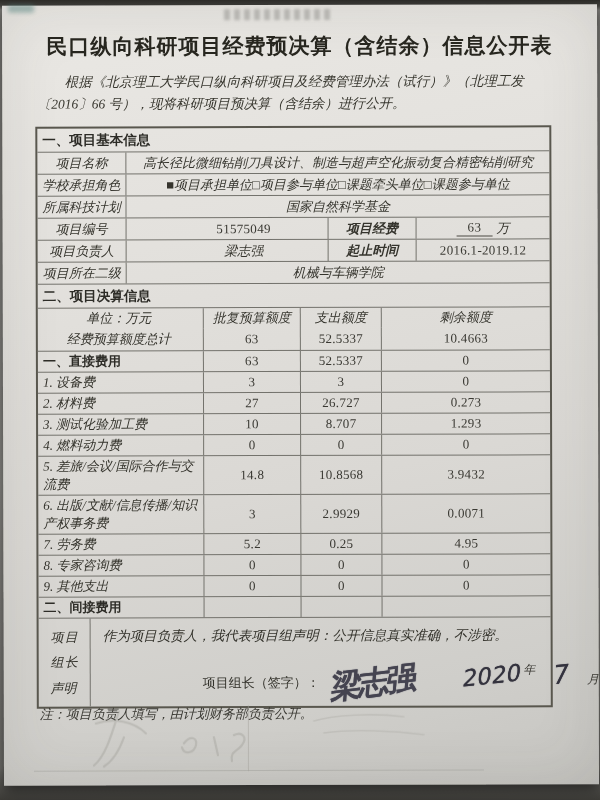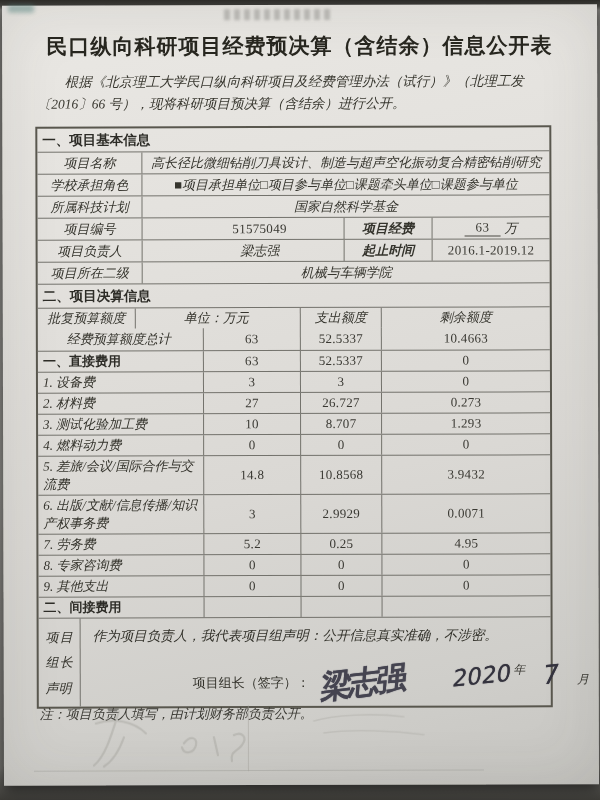--- a/index.html
+++ b/index.html
@@ -36,21 +36,21 @@
   .cell { display: flex; align-items: center; justify-content: center;
           border-left: 1px solid #73726c; text-align: center; padding: 1px 3px; }
   .cell:first-child { border-left: none; }
   .h22 { min-height: 22px; }
   .sec-header {
     font-family: "Liberation Sans", "DejaVu Sans", sans-serif;
     font-weight: bold; font-size: 13.5px; color: #2d2c27;
     padding: 3px 0 2px 5px; border-top: 1px solid #73726c; min-height: 22px;
   }
   .sec-header:first-child { border-top: none; }
-  .w88 { width: 104px; flex: none; }
+  .w88 { width: 88px; flex: none; }
   .w202 { width: 202px; flex: none; padding-left: 36px; }
   .w68 { width: 88px; flex: none; font-weight: bold; }
   .grow { flex: 1; }
   .kai { font-style: italic; color: #35342d; }
   .num { font-style: normal; letter-spacing: .3px; }
   .uline { display: inline-block; padding: 0 11px; border-bottom: 1px solid #4c4b44; margin-right: 4px; }
   
   .bl { width: 165px; flex: none; justify-content: flex-start; text-align: left; padding-left: 5px; }
   .bc1 { width: 97px; flex: none; }
   .bc2 { width: 81px; flex: none; }
@@ -59,21 +59,21 @@
   .brow { min-height: 21px; }
   .brow.first { min-height: 22px; }
   .brow.tall { min-height: 35px; }
   .brow .bl.sect {
     font-family: "Liberation Sans", "DejaVu Sans", sans-serif;
     font-weight: bold; font-style: normal; color: #2d2c27;
   }
   .brow .bl.center { justify-content: center; text-align: center; padding-left: 0; }
   
   .decl { display: flex; border-top: 1px solid #73726c; min-height: 88px; }
-  .decl-label { width: 42px; flex: none; border-right: 1px solid #73726c;
+  .decl-label { width: 52px; flex: none; border-right: 1px solid #73726c;
                 display: flex; align-items: center; justify-content: center; }
   .decl-label span { display: inline-block; width: 2.1em; line-height: 1.95;
                      font-style: italic; color: #35342d; text-align: justify; }
   .decl-body { flex: 1; position: relative; padding: 9px 6px 0 12px; }
   .statement { font-style: italic; font-size: 13.5px; color: #33322b; }
   .signline { position: relative; margin-top: 21px; height: 40px; }
   .sign-label { position: absolute; left: 100px; top: 8px; font-size: 13px; color: #33322b; }
   .signature {
     position: absolute; left: 228px; top: -4px;
     font-family: "DejaVu Sans", sans-serif;
@@ -152,22 +152,22 @@
     </div>
 
     <div class="r h22">
       <div class="cell w88 kai">项目所在二级</div>
       <div class="cell grow kai">机械与车辆学院</div>
     </div>
 
     <div class="sec-header">二、项目决算信息</div>
 
     <div class="r brow bhead">
+      <div class="cell bl center kai">单位：万元</div>
       <div class="cell bc1 kai">批复预算额度</div>
-      <div class="cell bl center kai">单位：万元</div>
       <div class="cell bc2 kai">支出额度</div>
       <div class="cell bc3 kai">剩余额度</div>
     </div>
 
     <div>
         <div class="r brow first">
           <div class="cell bl center kai">经费预算额度总计</div>
           <div class="cell bc1 num">63</div>
           <div class="cell bc2 num">52.5337</div>
           <div class="cell bc3 num">10.4663</div>

